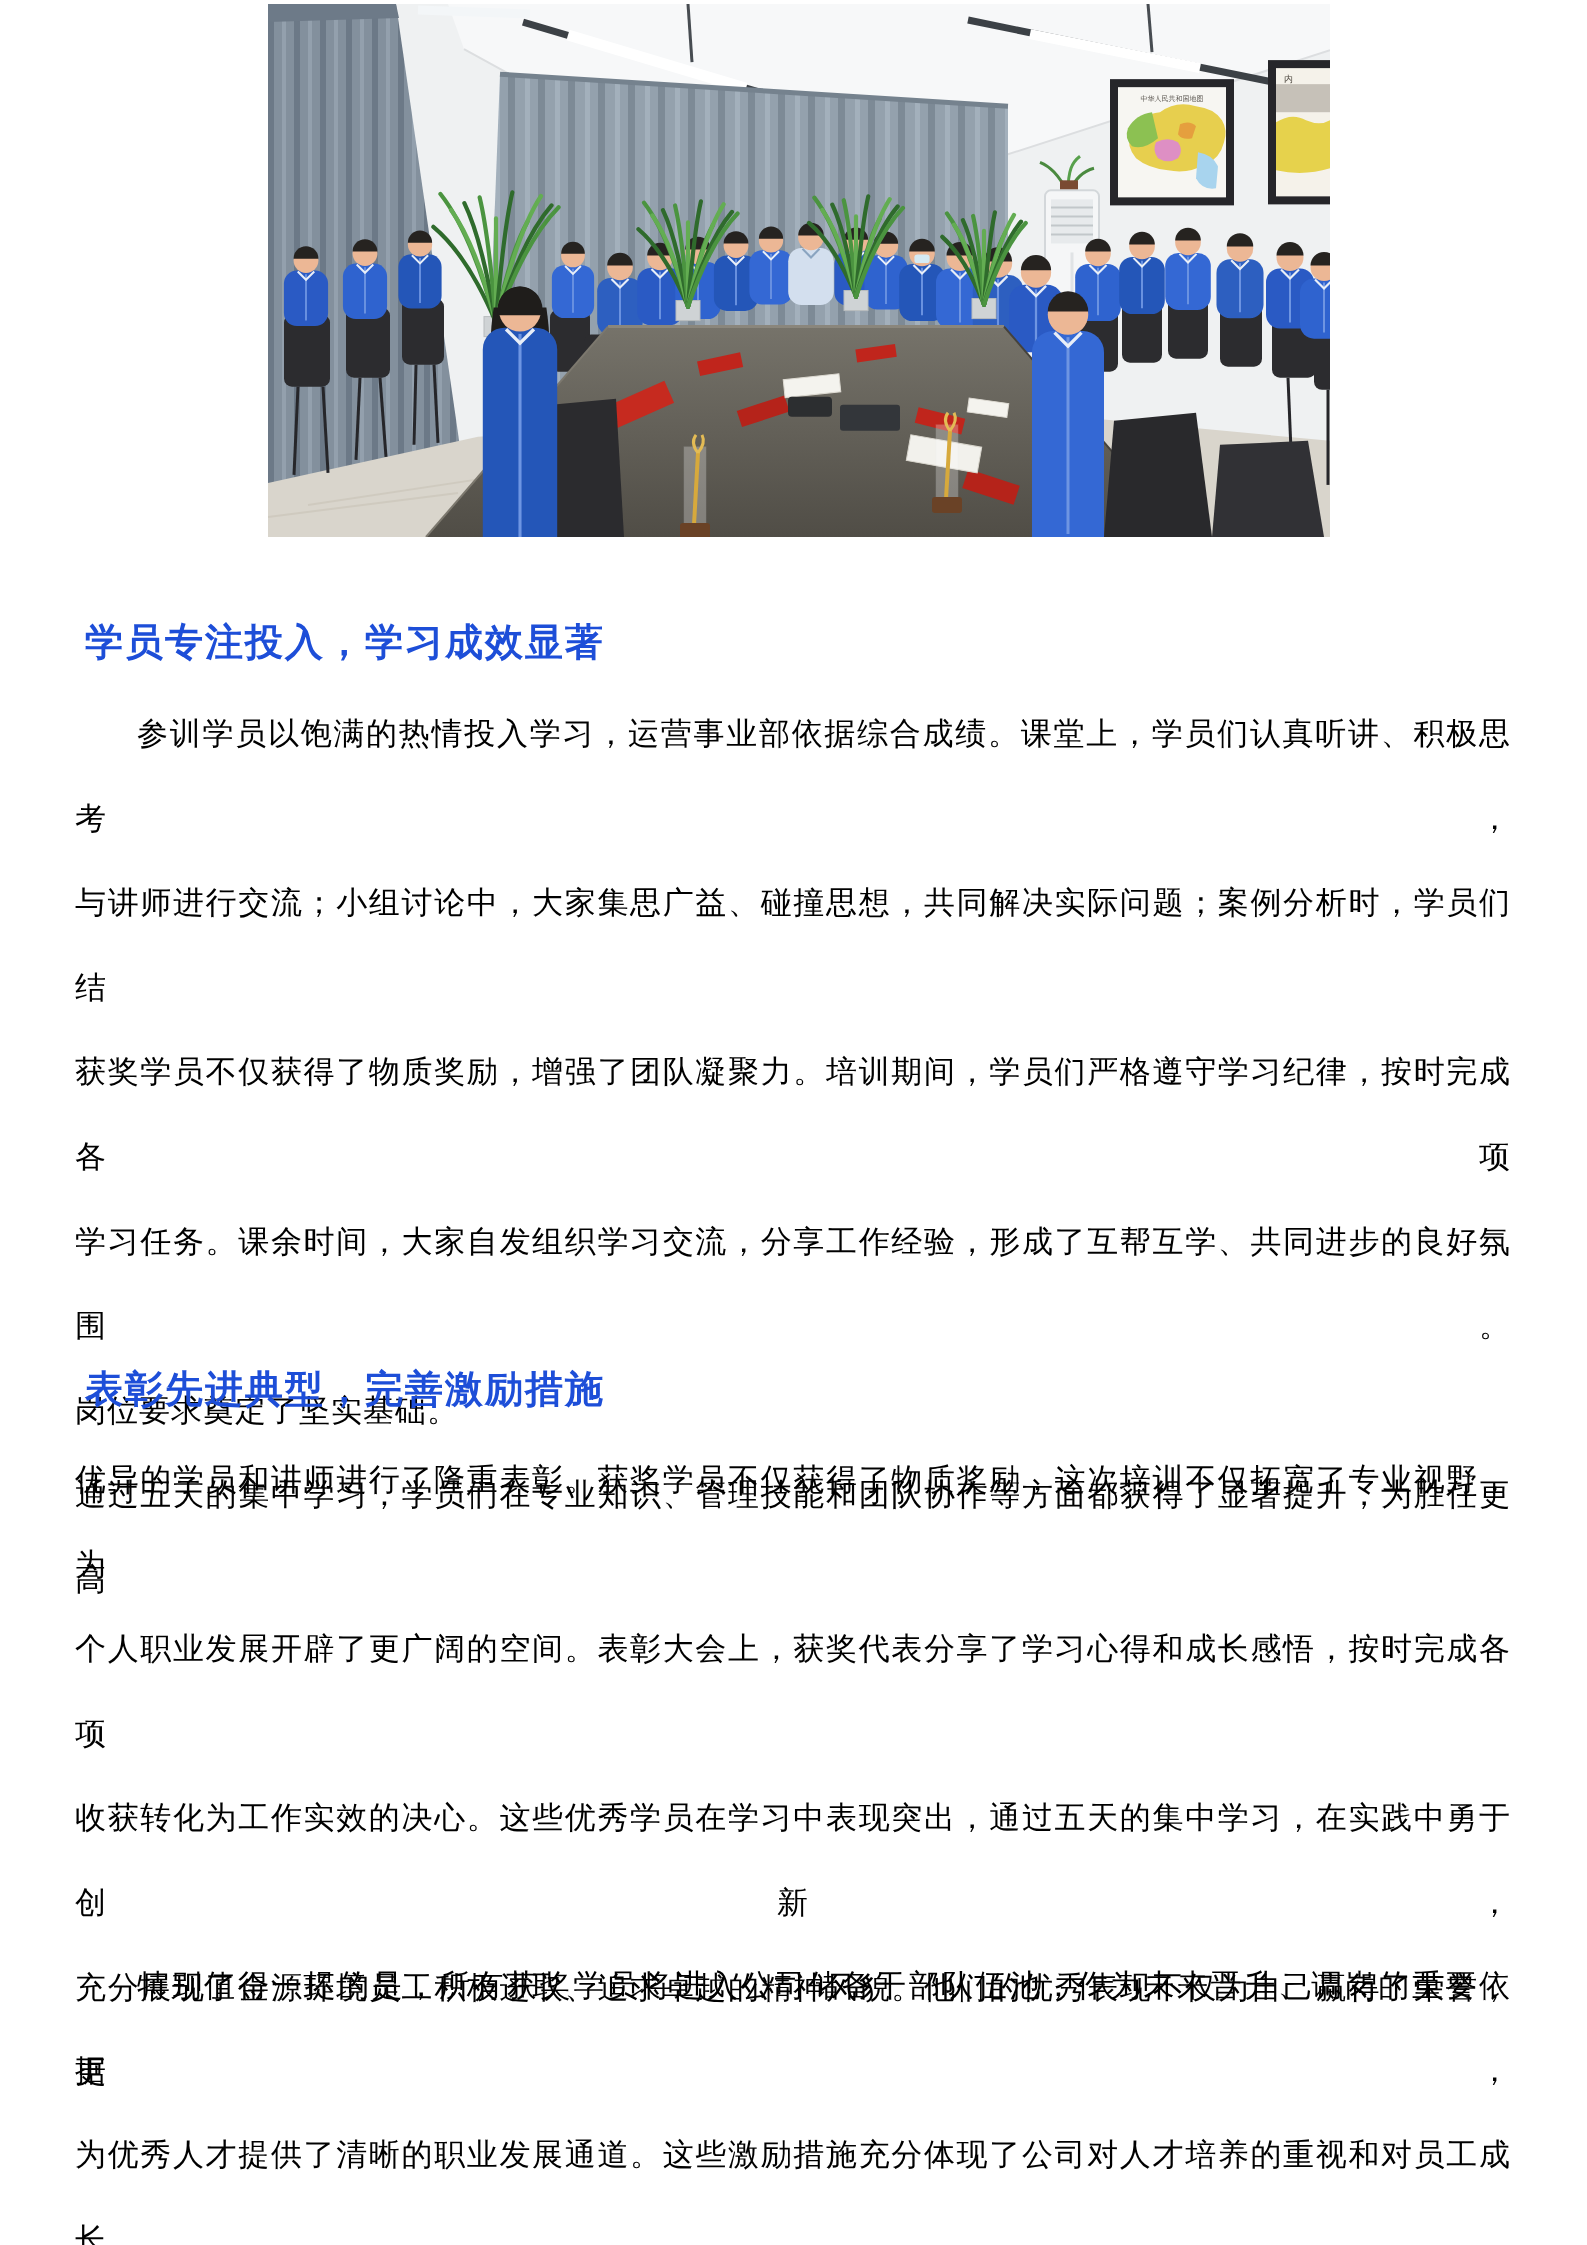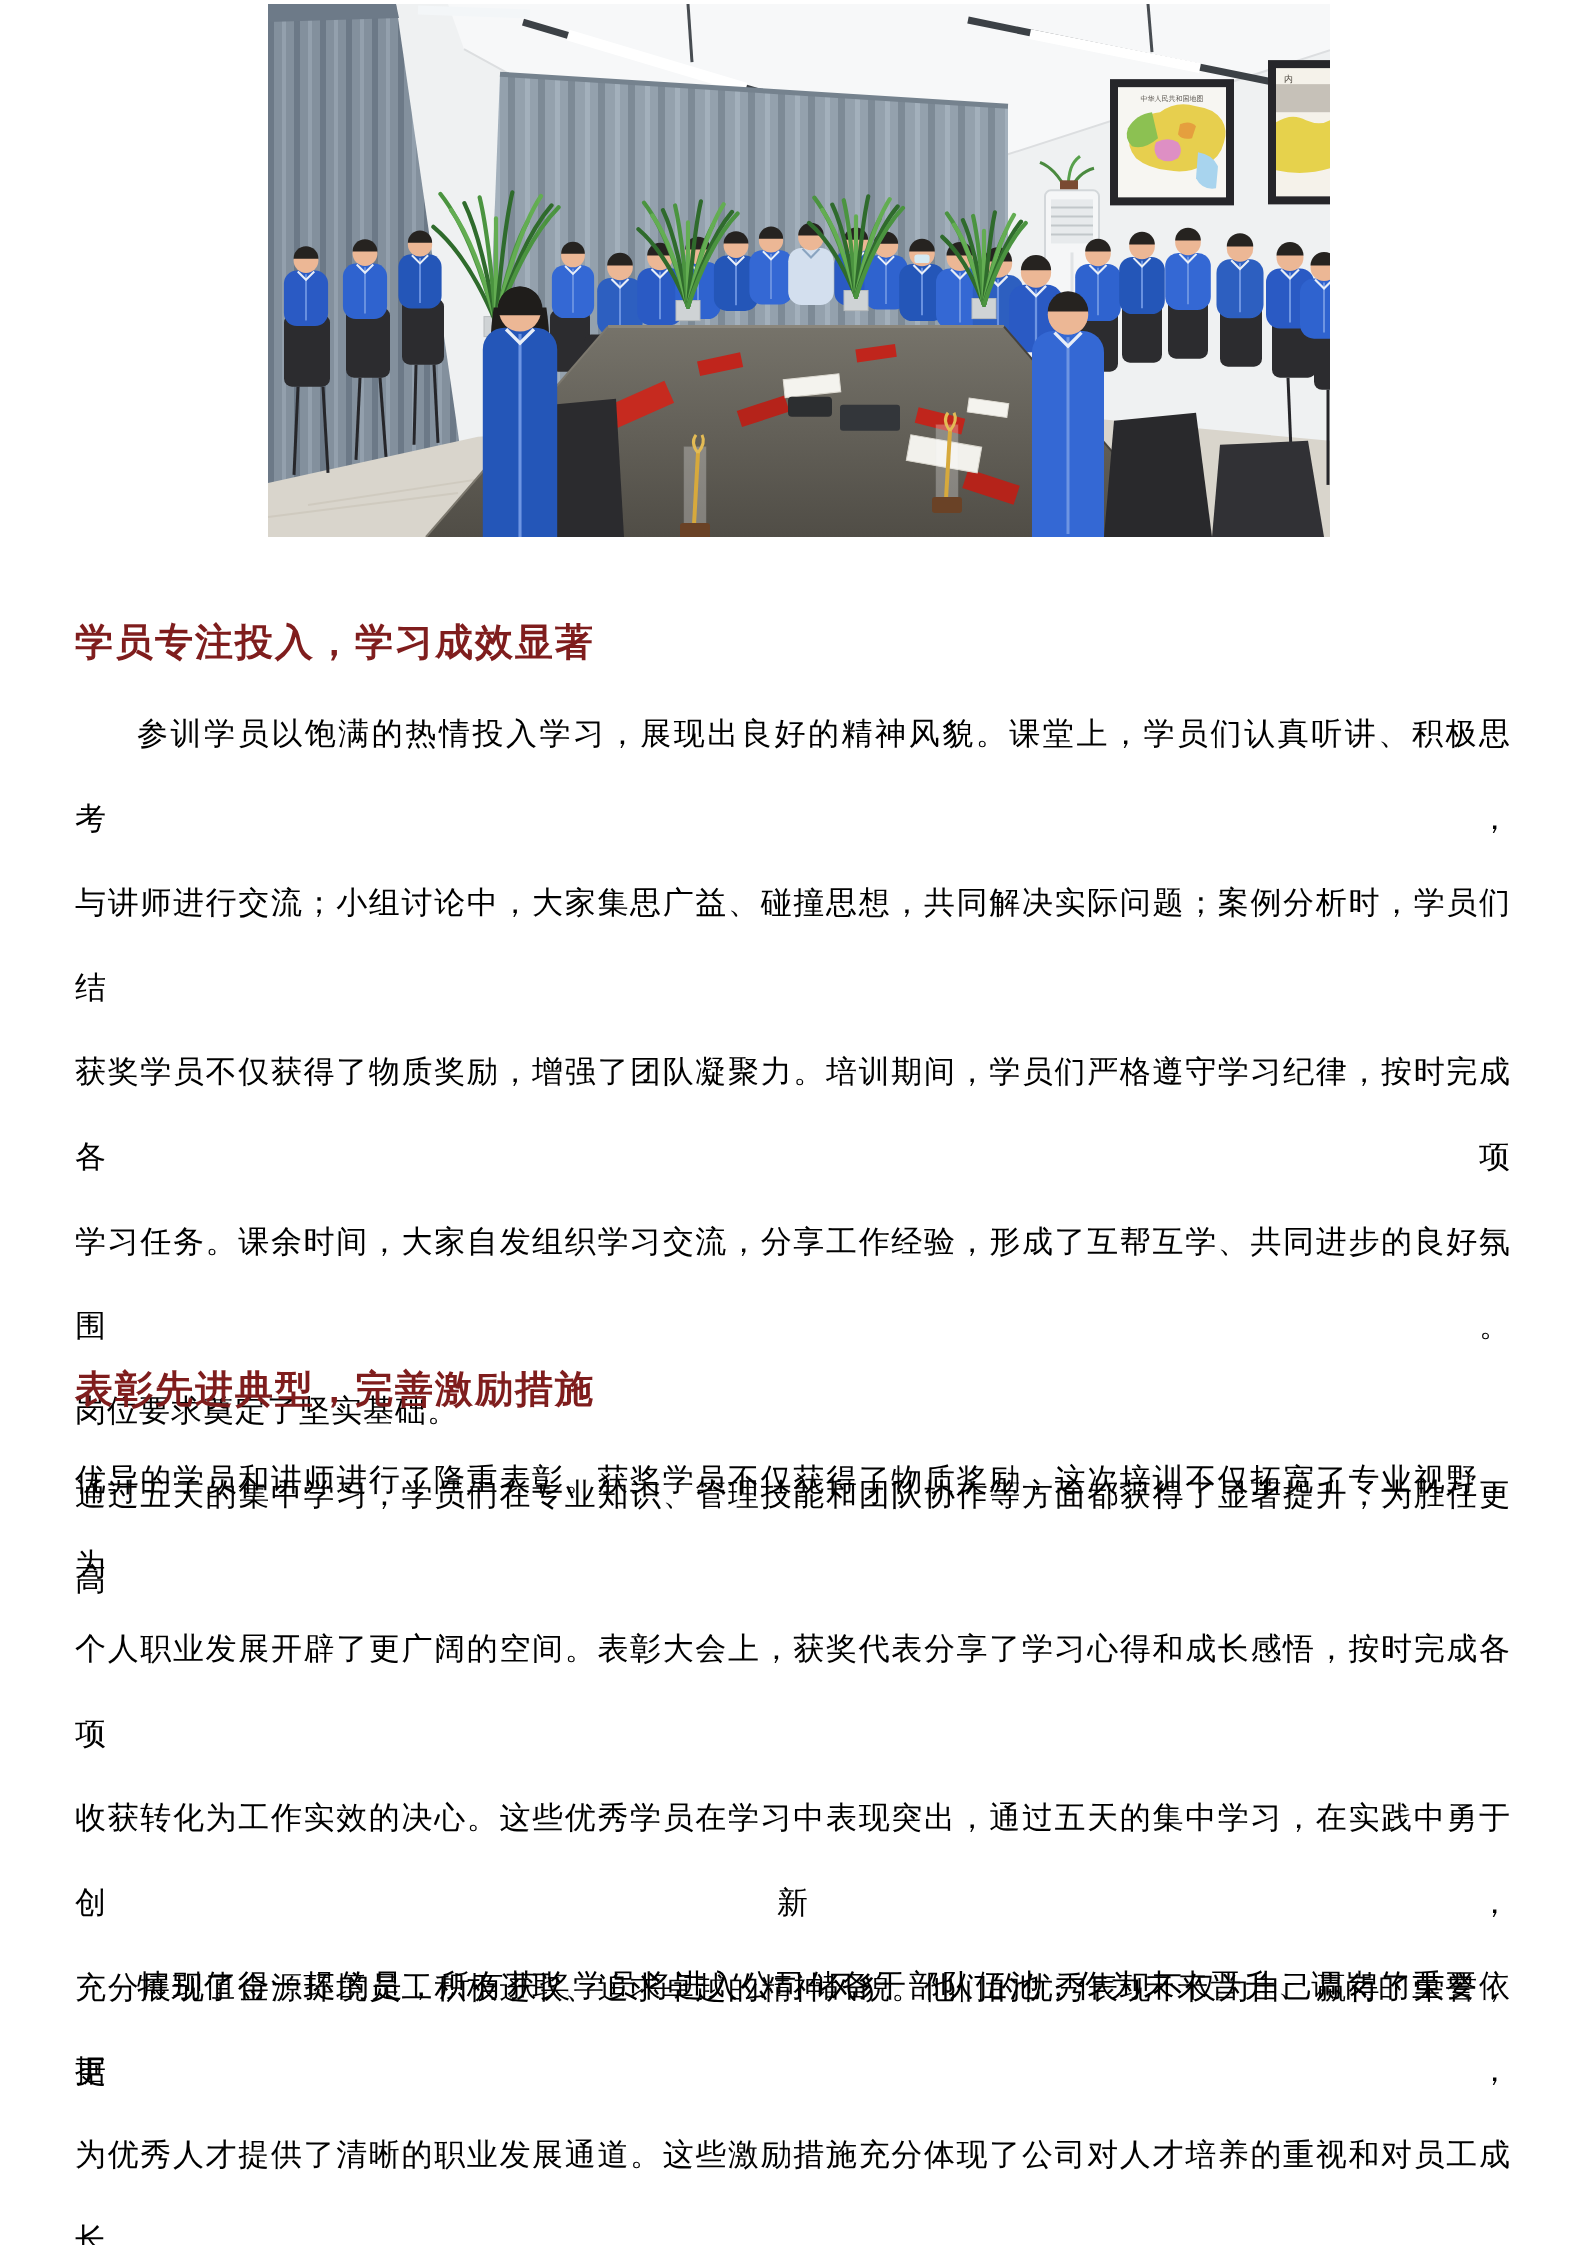--- a/index.html
+++ b/index.html
@@ -8,23 +8,23 @@
     background:#ffffff;
     font-family:"Liberation Sans",sans-serif;
     color:#000;
   }
   figure.photo{
     position:absolute;left:268px;top:4px;width:1062px;height:533px;margin:0;
     overflow:hidden;
   }
   figure.photo svg{display:block;width:100%;height:100%;}
   .h{
-    position:absolute;left:75px;width:1436px;
+    position:absolute;left:85px;width:1436px;
     font-size:38px;font-weight:700;line-height:1.2;letter-spacing:2px;
-    color:#7f1d1d;white-space:nowrap;
+    color:#1d4ed8;white-space:nowrap;
   }
   #h1{top:588px;}
   #h2{top:1337px;font-family:Liberation Mono, monospace;}
   .para{position:absolute;left:75px;width:1436px;}
   #p1{top:692px;}
   #p2{top:1438px;}
   #p3{top:1944px;}
   .line{
     font-size:31px;line-height:84.6px;letter-spacing:1px;
     text-align:justify;text-align-last:justify;
@@ -411,21 +411,21 @@
             <path d="M 786.5 328 L 800 341.5 L 813.5 328" fill="none" stroke="#e8eef8" stroke-width="3.3000000000000003"></path>
             <circle cx="800" cy="310" r="20.25" fill="#ecb795"></circle>
             <path d="M 779.75 307 a 20.25 20.25 0 0 1 40.5 0 z" fill="#262320"></path>
           </g>
         </g>
     </svg>
   </figure>
 
   <h2 id="h1" class="h">学员专注投入，学习成效显著</h2>
   <div id="p1" class="para">
-      <div class="line indent">参训学员以饱满的热情投入学习，展现出良好的精神风貌。课堂上，学员们认真听讲、积极思考，</div>
+      <div class="line indent">参训学员以饱满的热情投入学习，运营事业部依据综合成绩。课堂上，学员们认真听讲、积极思考，</div>
       <div class="line">与讲师进行交流；小组讨论中，大家集思广益、碰撞思想，共同解决实际问题；案例分析时，学员们结</div>
       <div class="line">获奖学员不仅获得了物质奖励，增强了团队凝聚力。培训期间，学员们严格遵守学习纪律，按时完成各项</div>
       <div class="line">学习任务。课余时间，大家自发组织学习交流，分享工作经验，形成了互帮互学、共同进步的良好氛围。</div>
       <div class="line lastline">岗位要求奠定了坚实基础。</div>
       <div class="line">通过五天的集中学习，学员们在专业知识、管理技能和团队协作等方面都获得了显著提升，为胜任更高</div>
     </div>
 
   <h2 id="h2" class="h">表彰先进典型，完善激励措施</h2>
   <div id="p2" class="para">
       <div class="line">优异的学员和讲师进行了隆重表彰。获奖学员不仅获得了物质奖励，这次培训不仅拓宽了专业视野，为</div>

